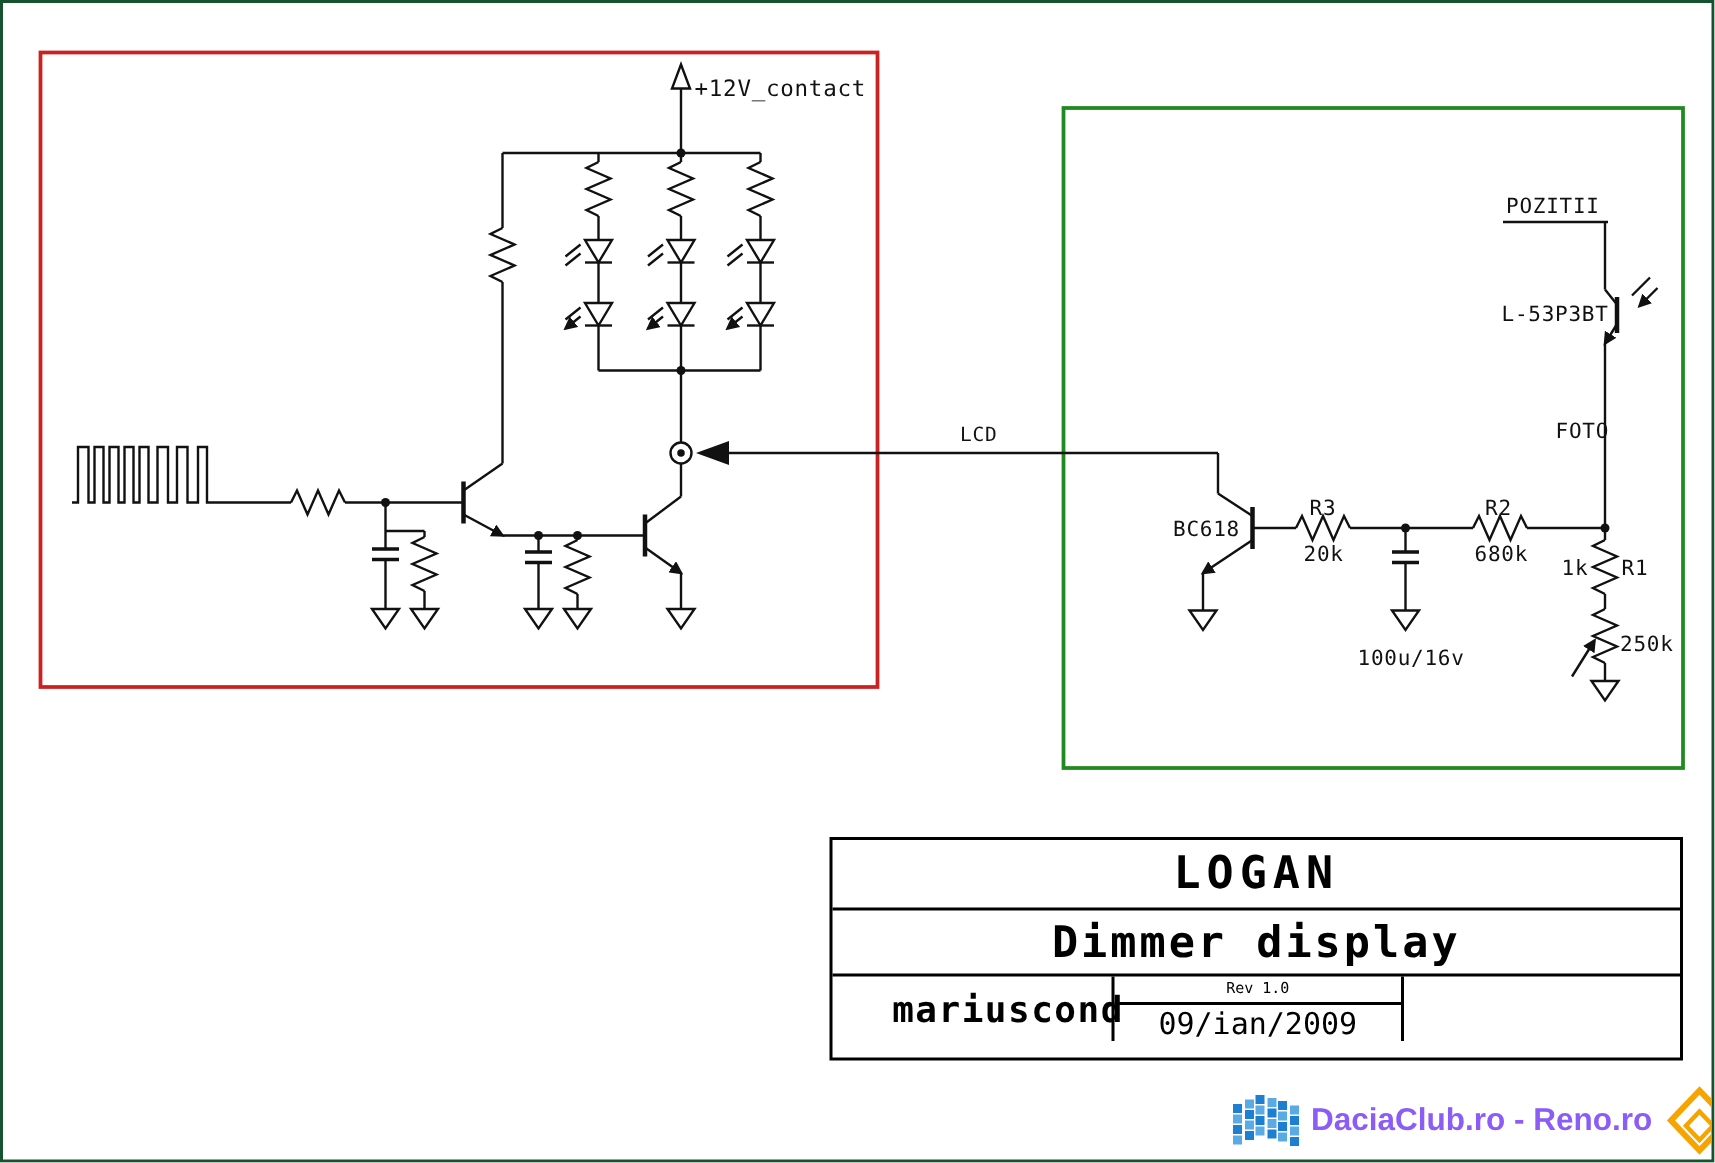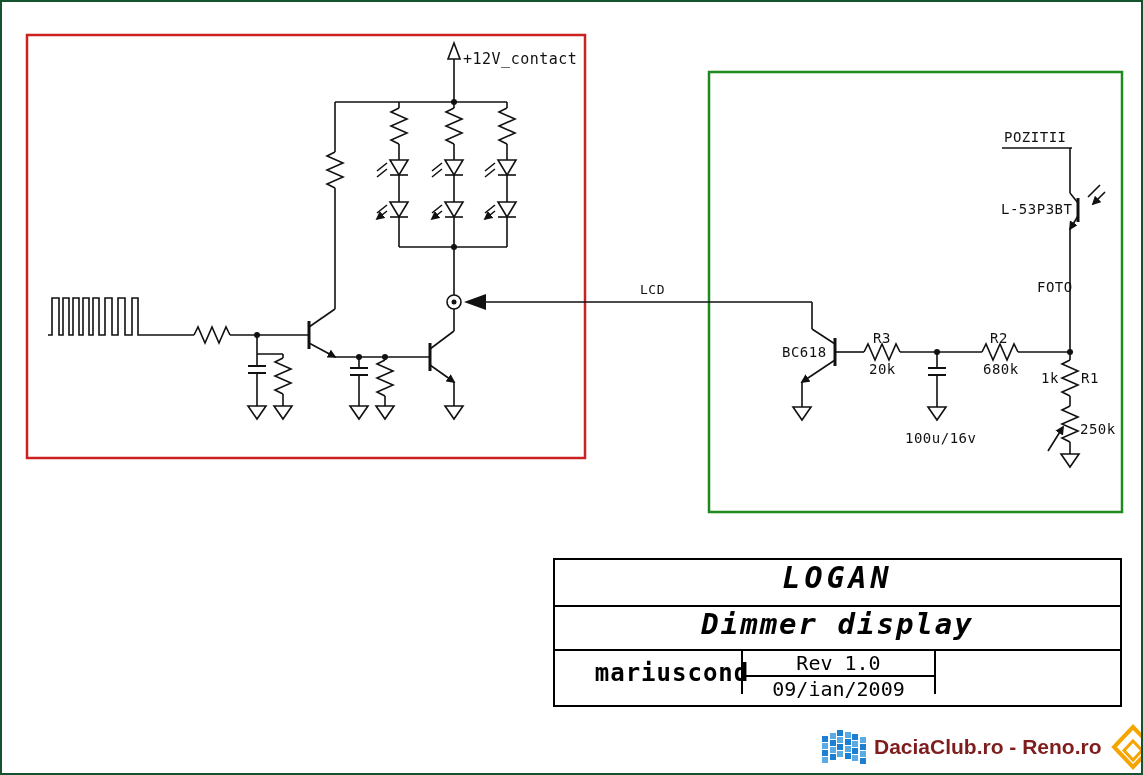--- a/index.html
+++ b/index.html
@@ -7,32 +7,32 @@
   #schematic-svg{position:absolute;left:0;top:0;}
   #schematic-svg text{font-family:"DejaVu Sans Mono",monospace;fill:#111;letter-spacing:0.5px;}
   .t13{font-size:13px;} .t14{font-size:14px;} .t15{font-size:15px;}
   .wire{stroke:#111;stroke-width:1.6;fill:none;}
   .thick{stroke:#111;stroke-width:3;fill:none;}
   .cap{stroke:#111;stroke-width:2.2;fill:none;}
   .dot{fill:#111;stroke:none;}
   .open{fill:#fff;stroke:#111;stroke-width:1.6;}
   
   .titleblock{position:absolute;left:551px;top:556px;width:569px;height:149px;border:2px solid #000;box-sizing:border-box;background:#fff;}
-  .tb-row{box-sizing:border-box;display:flex;align-items:flex-start;justify-content:center;font-style:italic;}
+  .tb-row{box-sizing:border-box;display:flex;align-items:center;justify-content:center;}
   .tb-project{height:47px;border-bottom:2px solid #000;font-size:30px;font-weight:bold;letter-spacing:4px;}
   .tb-title{height:44px;border-bottom:2px solid #000;font-size:29px;font-weight:bold;letter-spacing:2px;}
   .tb-meta{height:43px;display:flex;align-items:stretch;justify-content:flex-start;}
   .tb-author{width:188px;border-right:2px solid #000;display:flex;align-items:center;justify-content:center;font-size:24px;font-weight:bold;letter-spacing:1px;box-sizing:border-box;padding-left:48px;}
   .tb-rev{width:193px;border-right:2px solid #000;display:flex;flex-direction:column;box-sizing:border-box;}
-  .tb-rev-top{flex:1;border-bottom:2px solid #000;display:flex;align-items:center;justify-content:center;font-size:20px;}
+  .tb-rev-top{flex:1;border-bottom:2px solid #000;display:flex;align-items:center;justify-content:center;font-size:10px;}
   .tb-rev-bottom{flex:1;display:flex;align-items:center;justify-content:center;font-size:20px;}
   .tb-page{flex:1;display:flex;align-items:center;padding-left:14px;font-size:17px;}
   
   .footer{position:absolute;left:820px;top:721px;height:48px;display:flex;align-items:center;gap:8px;}
-  .brand-text{font-family:"Liberation Sans",sans-serif;font-size:21px;font-weight:bold;color:#7f1d1d;white-space:nowrap;}
+  .brand-text{font-family:"Liberation Sans",sans-serif;font-size:21px;font-weight:bold;color:#8b5cf6;white-space:nowrap;}
   .flag-logo{display:block;}
   .diamond-logo{display:block;}
 </style>
 </head>
 <body>
 
 <div id="page">
 
   <svg id="schematic-svg" width="1143" height="775" viewBox="0 0 1143 775">
     <defs>

